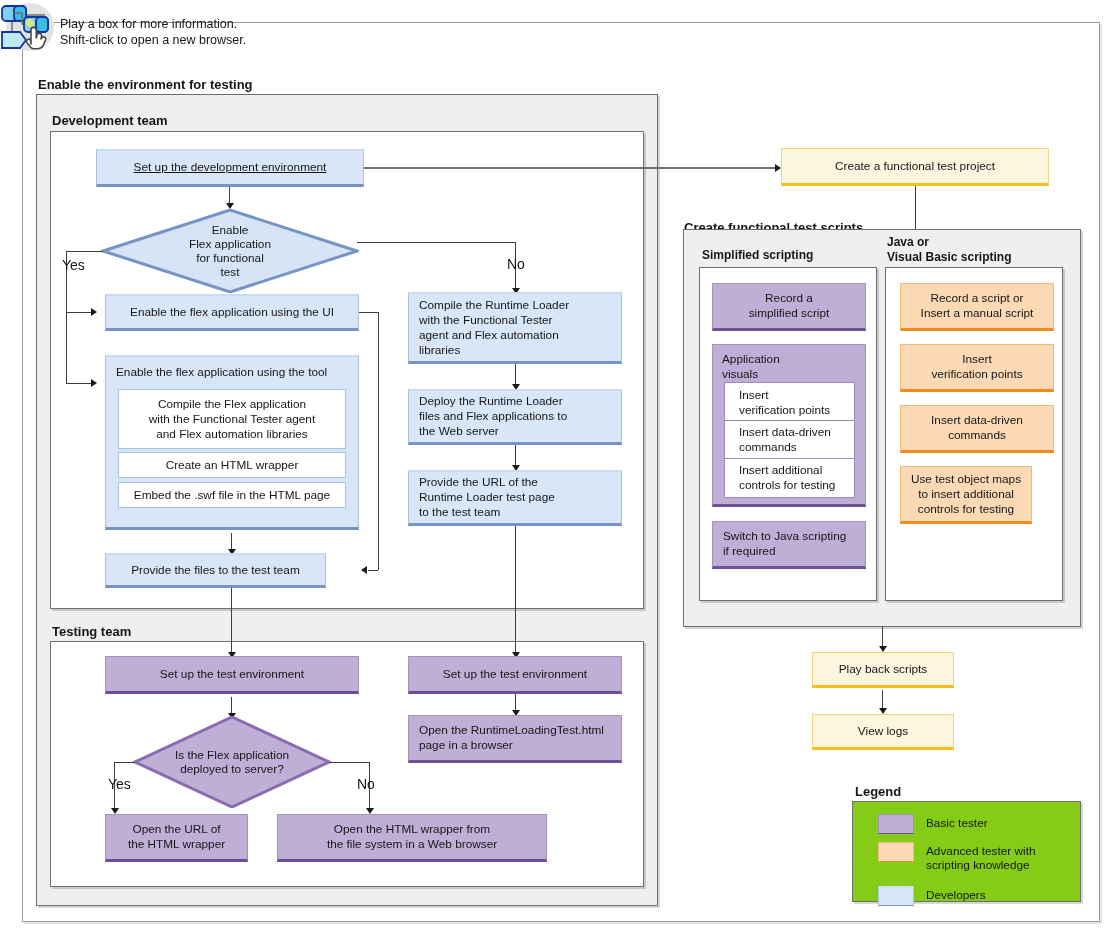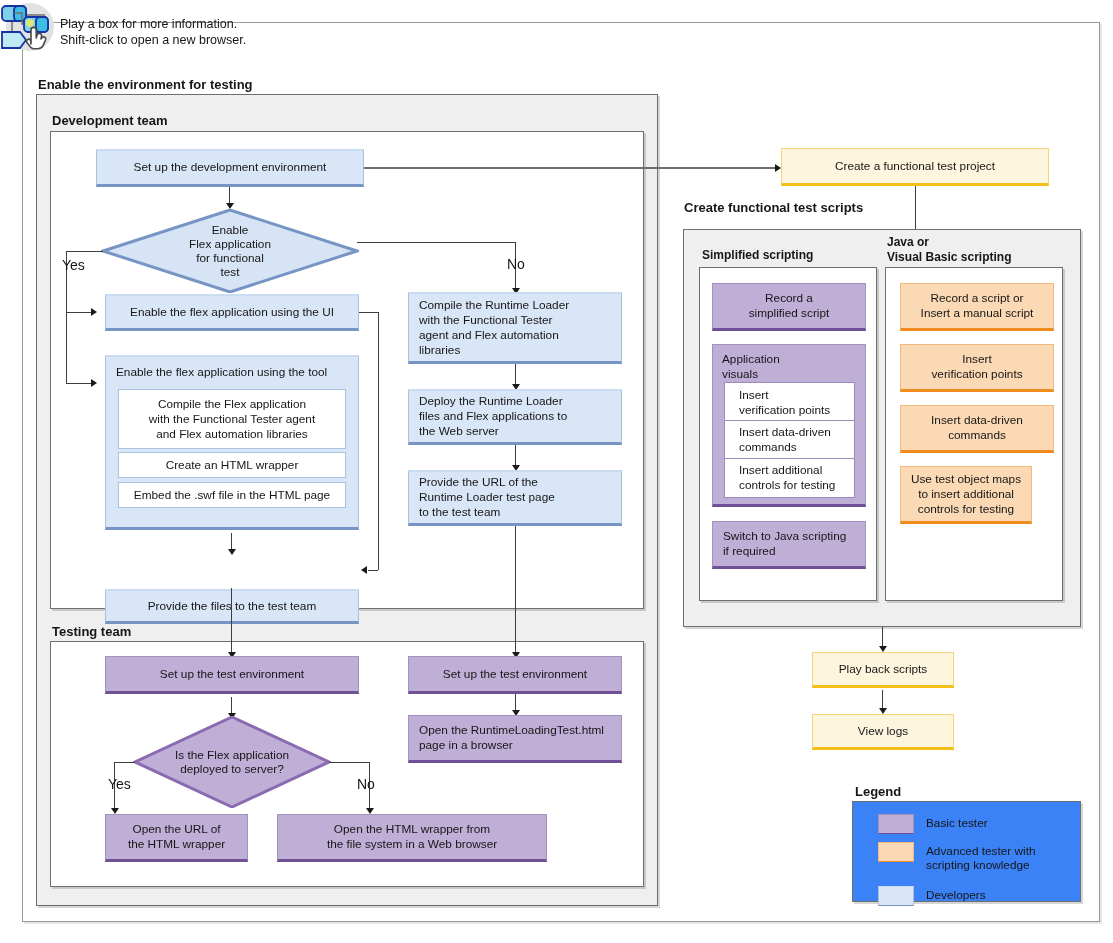--- a/index.html
+++ b/index.html
@@ -155,21 +155,21 @@
   .edge-label {
     position: absolute;
     font-size: 14px;
     color: #161616;
   }
 
   
   #legend-box {
     position: absolute;
     box-sizing: border-box;
-    background: #3b82f6;
+    background: #84cc16;
     border: 1px solid #6f6f6f;
     box-shadow: 2px 2px 0 rgba(0,0,0,0.16);
     padding-left: 8px;
   }
   .legend-row {
     position: absolute;
     display: flex;
     align-items: flex-start;
   }
   .legend-sw {
@@ -207,21 +207,21 @@
   </div>
   <div id="hint-text">Play a box for more information.
 Shift-click to open a new browser.</div>
 
   <div class="grp-title" style="left:38px; top:77px;">Enable the environment for testing</div>
   <div class="grp-box grp-grey" style="left:36px; top:94px; width:622px; height:812px;"></div>
 
   <div class="grp-title" style="left:52px; top:113px;">Development team</div>
   <div class="grp-box grp-white" style="left:50px; top:131px; width:594px; height:478px;"></div>
 
-  <div class="node n-blue" style="left:96px; top:149px; width:268px; height:38px;">Set up the development environment</div>
+  <div class="node n-blue" style="left:96px; top:149px; width:268px; height:38px;text-decoration:underline;">Set up the development environment</div>
 
   <div class="ln ln-v" style="left:229px; top:187px; height:18px;"></div>
   <div class="arrow-d" style="left:226px; top:203px;"></div>
 
   <div class="ln ln-h" style="left:364px; top:167px; width:414px; background:#6f6f6f; height:2px;"></div>
   <div class="arrow-r" style="left:775px; top:164px;"></div>
 
   <div class="diamond" style="left:101px; top:209px; width:258px; height:84px;">
     <svg class="dshape" viewBox="0 0 258 84" preserveAspectRatio="none">
       <polygon points="129,1 256,42 129,83 2,42" fill="#d6e4f5" stroke="#7694c4" stroke-width="3"></polygon>
@@ -257,21 +257,21 @@
   <div class="node n-white-blue" style="left:118px; top:482px; width:228px; height:26px;">Embed the .swf file in the HTML page</div>
 
   <div class="ln ln-v" style="left:231px; top:533px; height:18px;"></div>
   <div class="arrow-d" style="left:228px; top:549px;"></div>
 
   <div class="ln ln-h" style="left:359px; top:312px; width:19px;"></div>
   <div class="ln ln-v" style="left:378px; top:312px; height:258px;"></div>
   <div class="ln ln-h" style="left:368px; top:570px; width:10px;"></div>
   <div class="arrow-l" style="left:361px; top:566px;"></div>
 
-  <div class="node n-blue" style="left:105px; top:553px; width:254px; height:35px;margin-top:36px;">Provide the files to the test team</div>
+  <div class="node n-blue" style="left:105px; top:553px; width:221px; height:35px;">Provide the files to the test team</div>
 
   <div class="node n-blue left" style="left:408px; top:292px; width:214px; height:72px; padding:6px 10px;">Compile the Runtime Loader
 with the Functional Tester
 agent and Flex automation
 libraries</div>
   <div class="ln ln-v" style="left:515px; top:364px; height:22px;"></div>
   <div class="arrow-d" style="left:512px; top:384px;"></div>
 
   <div class="node n-blue left" style="left:408px; top:389px; width:214px; height:56px; padding:6px 10px;">Deploy the Runtime Loader
 files and Flex applications to
@@ -322,21 +322,21 @@
 
   <div class="ln ln-v" style="left:515px; top:694px; height:18px;"></div>
   <div class="arrow-d" style="left:512px; top:710px;"></div>
   <div class="node n-purple left" style="left:408px; top:715px; width:214px; height:48px; padding:6px 10px;">Open the RuntimeLoadingTest.html
 page in a browser</div>
 
   <div class="node n-yellow" style="left:781px; top:148px; width:268px; height:38px;">Create a functional test project</div>
   <div class="ln ln-v" style="left:915px; top:186px; height:47px;"></div>
   <div class="arrow-d" style="left:912px; top:231px;"></div>
 
-  <div class="grp-title" style="left:684px; top:200px;">Create functional test scripts</div>
+  <div class="grp-title" style="left:684px; top:220px;">Create functional test scripts</div>
   <div class="grp-box grp-grey" style="left:683px; top:229px; width:398px; height:398px;"></div>
 
   <div class="grp-title" style="left:702px; top:248px; font-size:12px;">Simplified scripting</div>
   <div class="grp-box grp-white" style="left:699px; top:267px; width:178px; height:334px;"></div>
 
   <div class="node n-purple" style="left:712px; top:283px; width:154px; height:48px;">Record a
 simplified script</div>
 
   <div class="node n-purple left top" style="left:712px; top:344px; width:154px; height:163px; padding:7px 9px;">
     <span>Application

